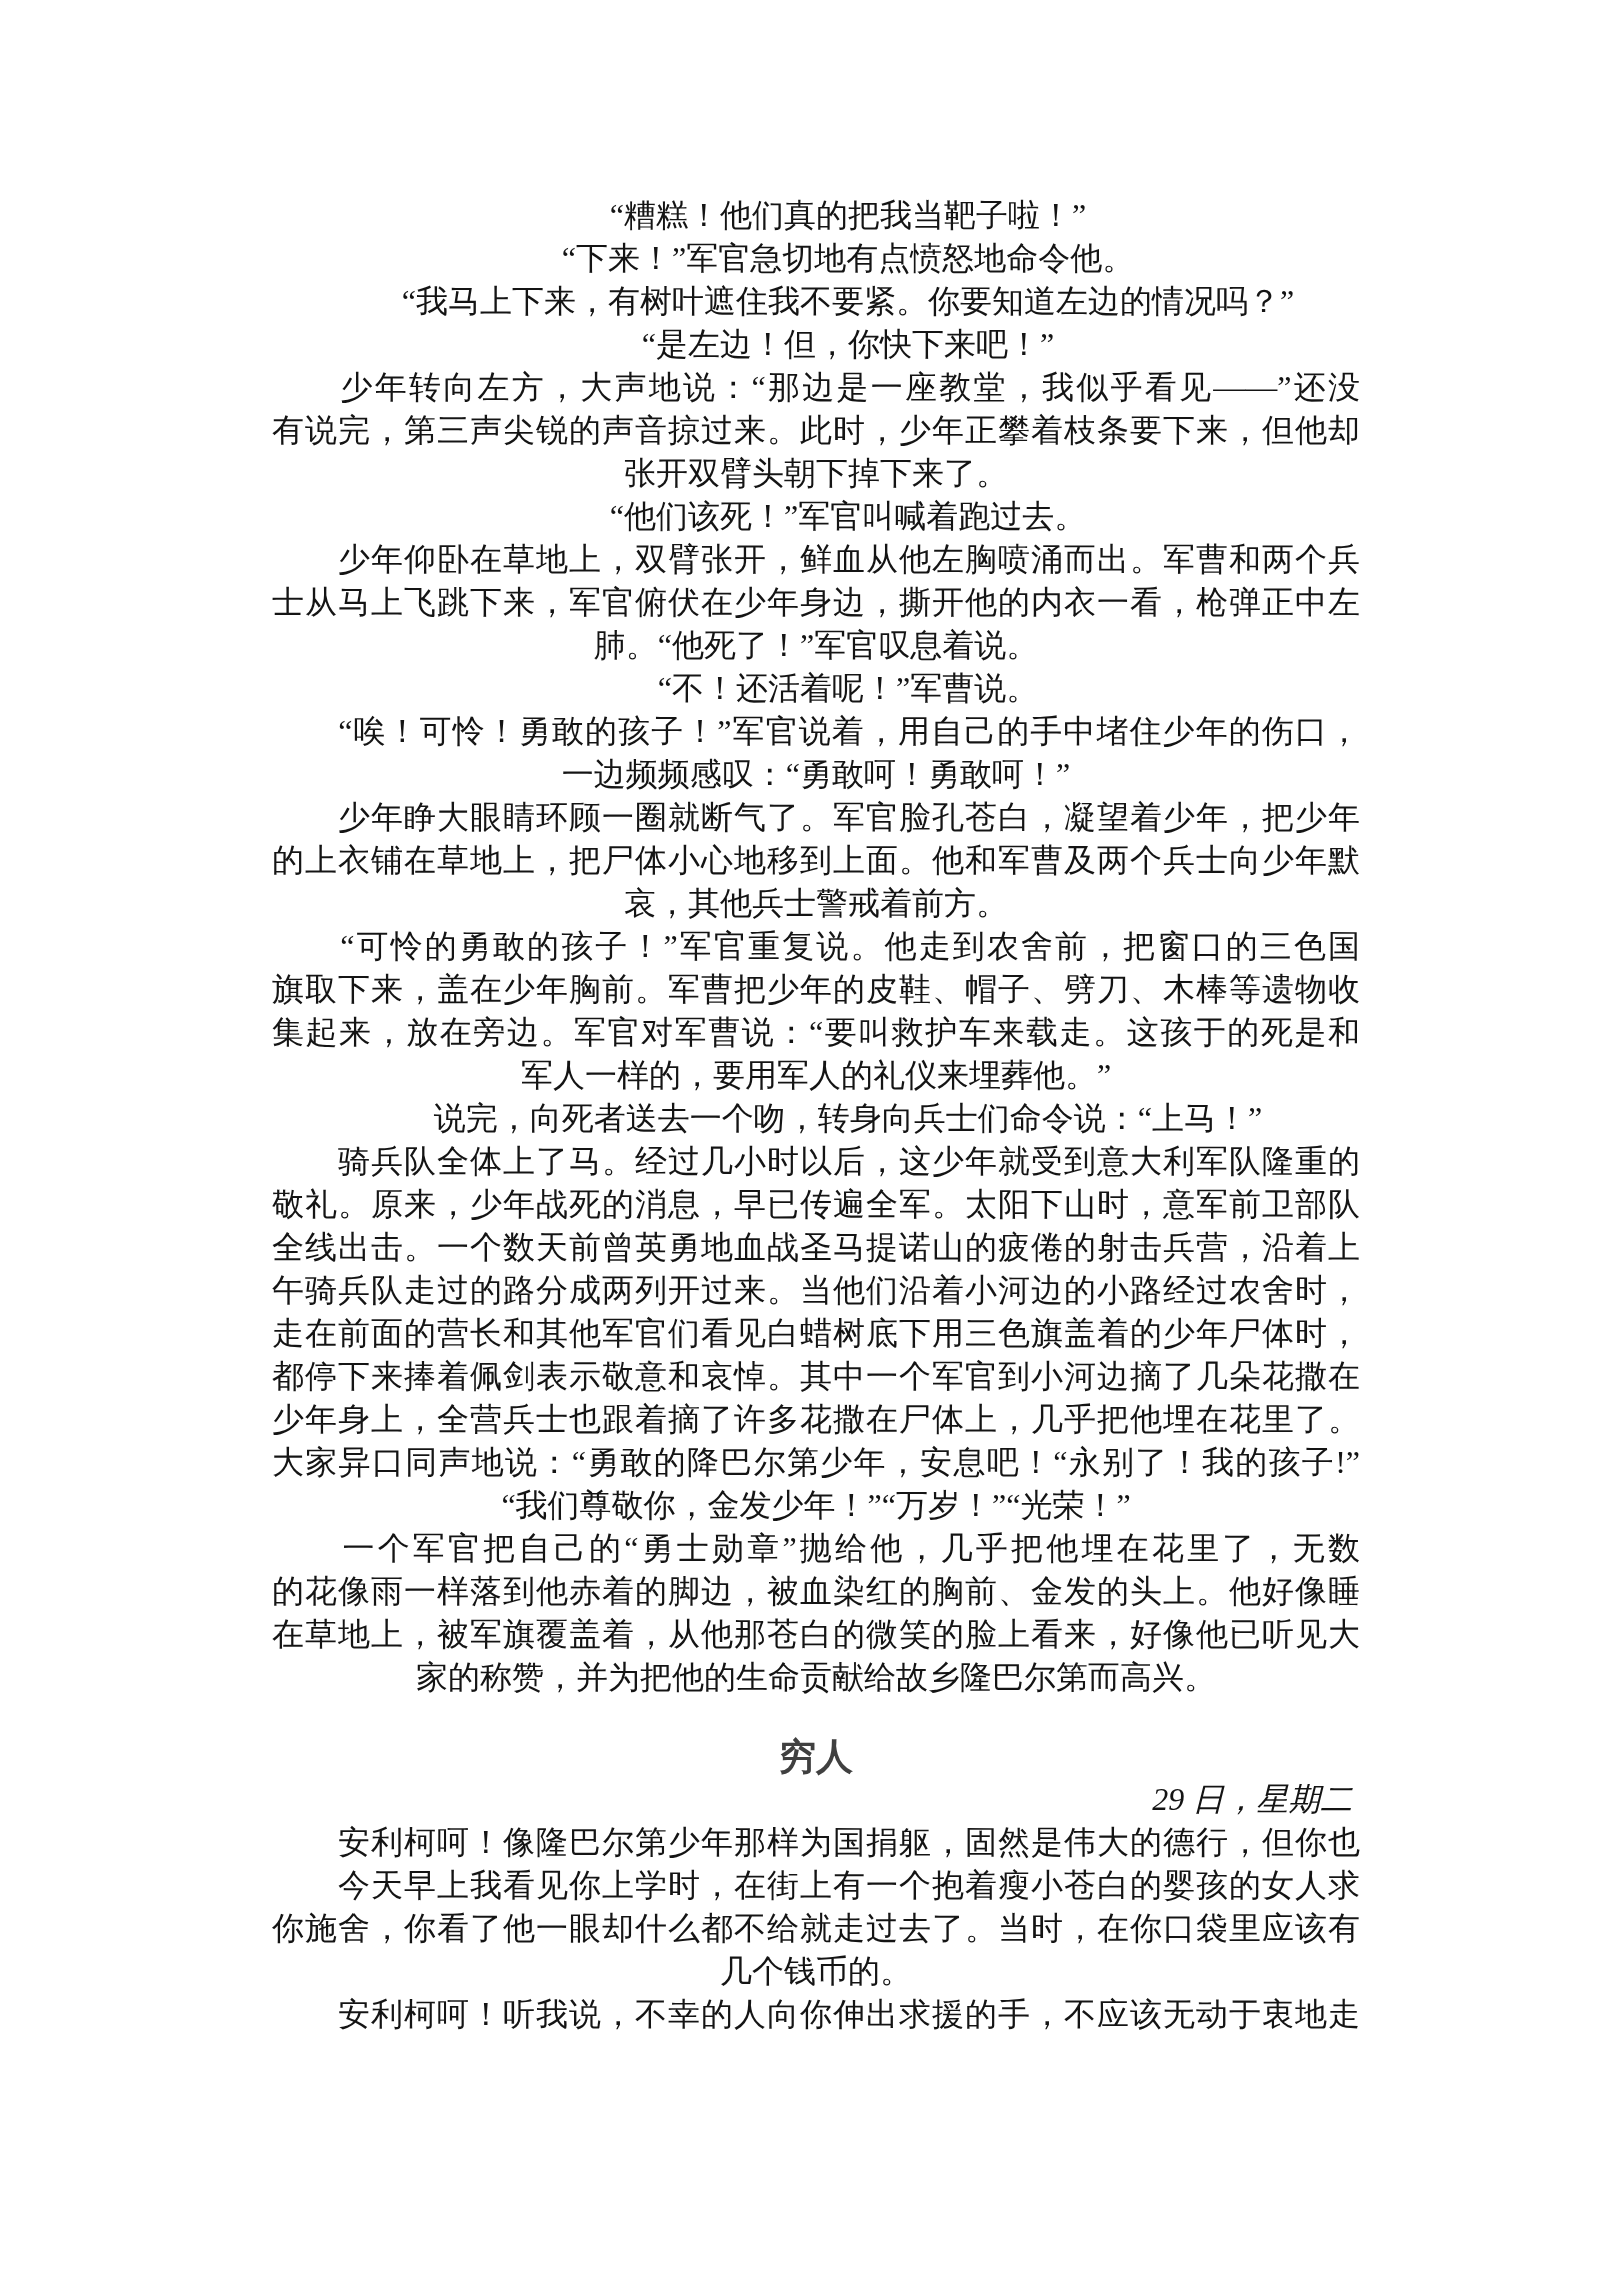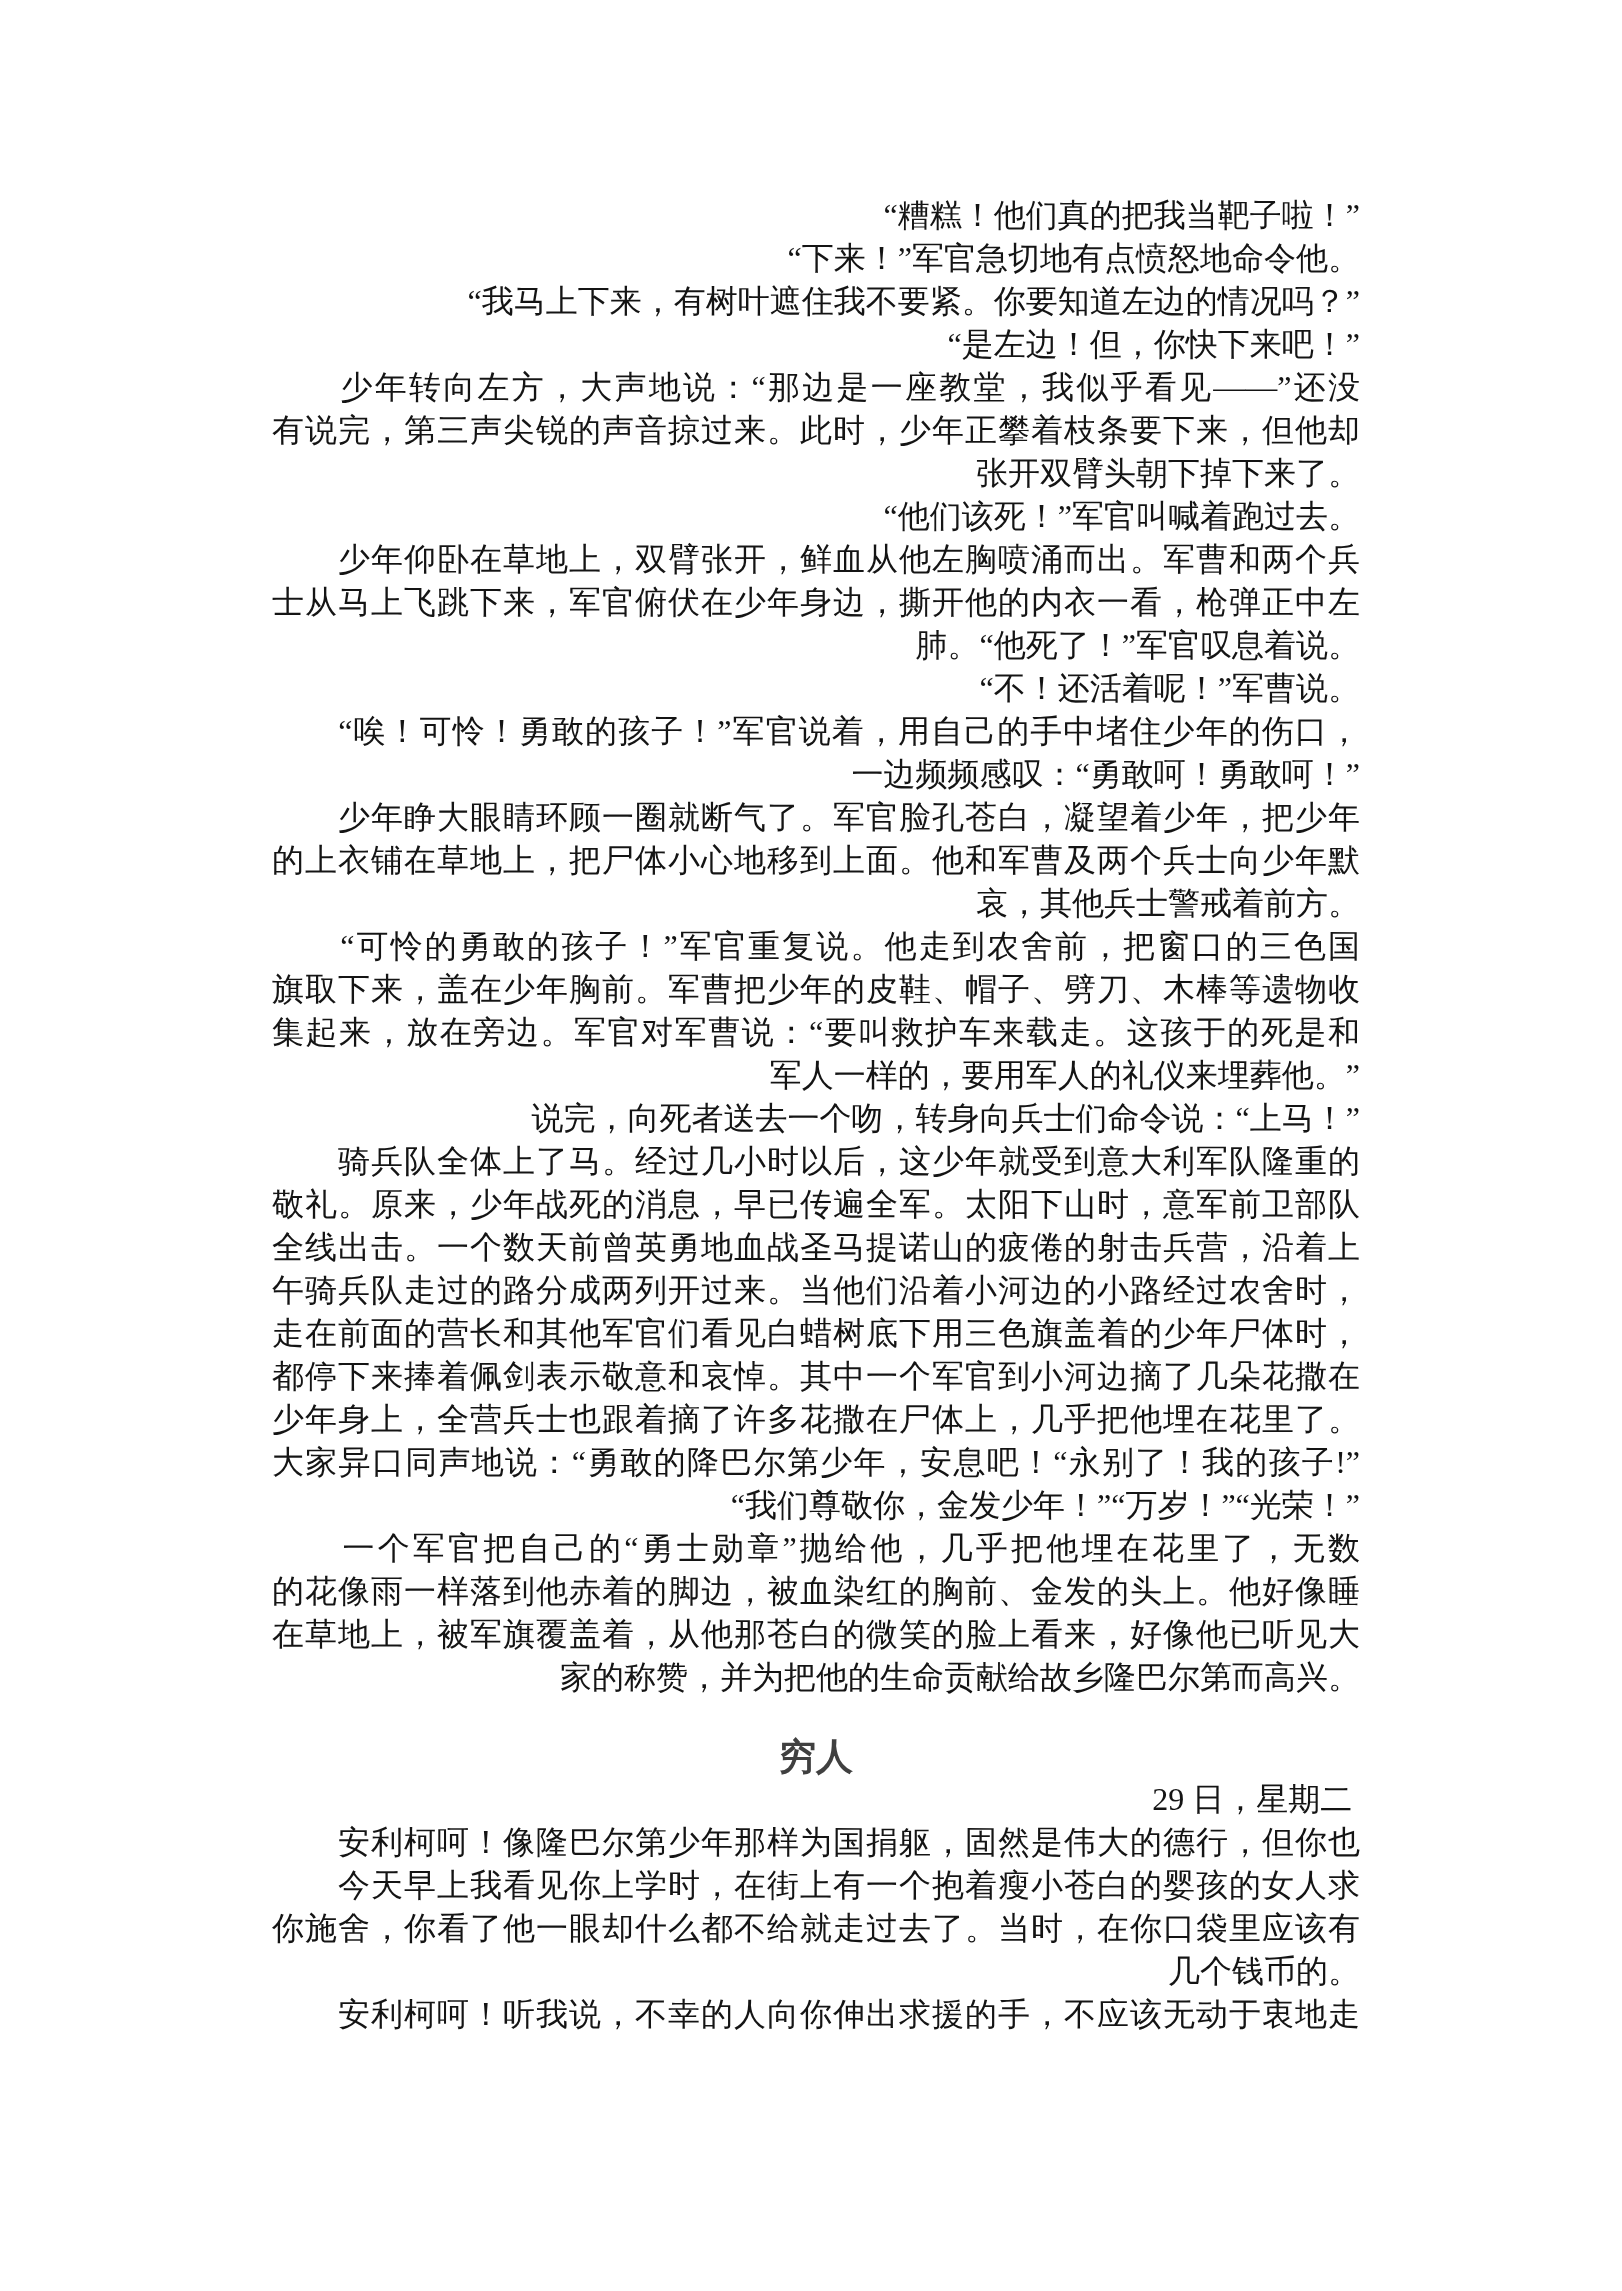--- a/index.html
+++ b/index.html
@@ -28,39 +28,40 @@
   
   .line.full {
     white-space: normal;
     text-align: justify;
     text-align-last: justify;
     text-justify: inter-character;
     overflow: hidden;
   }
   
   .line.para-end {
-    text-align: right;
+    text-align: center;
   }
   .section-title {
     margin-top: 36px;
     height: 43px;
     line-height: 43px;
     text-align: center;
     font-size: 37px;
     font-weight: 700;
     font-family: "Liberation Sans", "DejaVu Sans", sans-serif;
     color: #404040;
   }
   .dateline {
     height: 43px;
     line-height: 43px;
     font-size: 32px;
     text-align: right;
     padding-right: 7.8px;
     color: #141414;
+    font-style: italic;
   }
 </style>
 </head>
 <body>
 
 <div class="page">
   <div class="text-block">
 
     <div>
         <div class="line para-end">　　“糟糕！他们真的把我当靶子啦！”</div>

